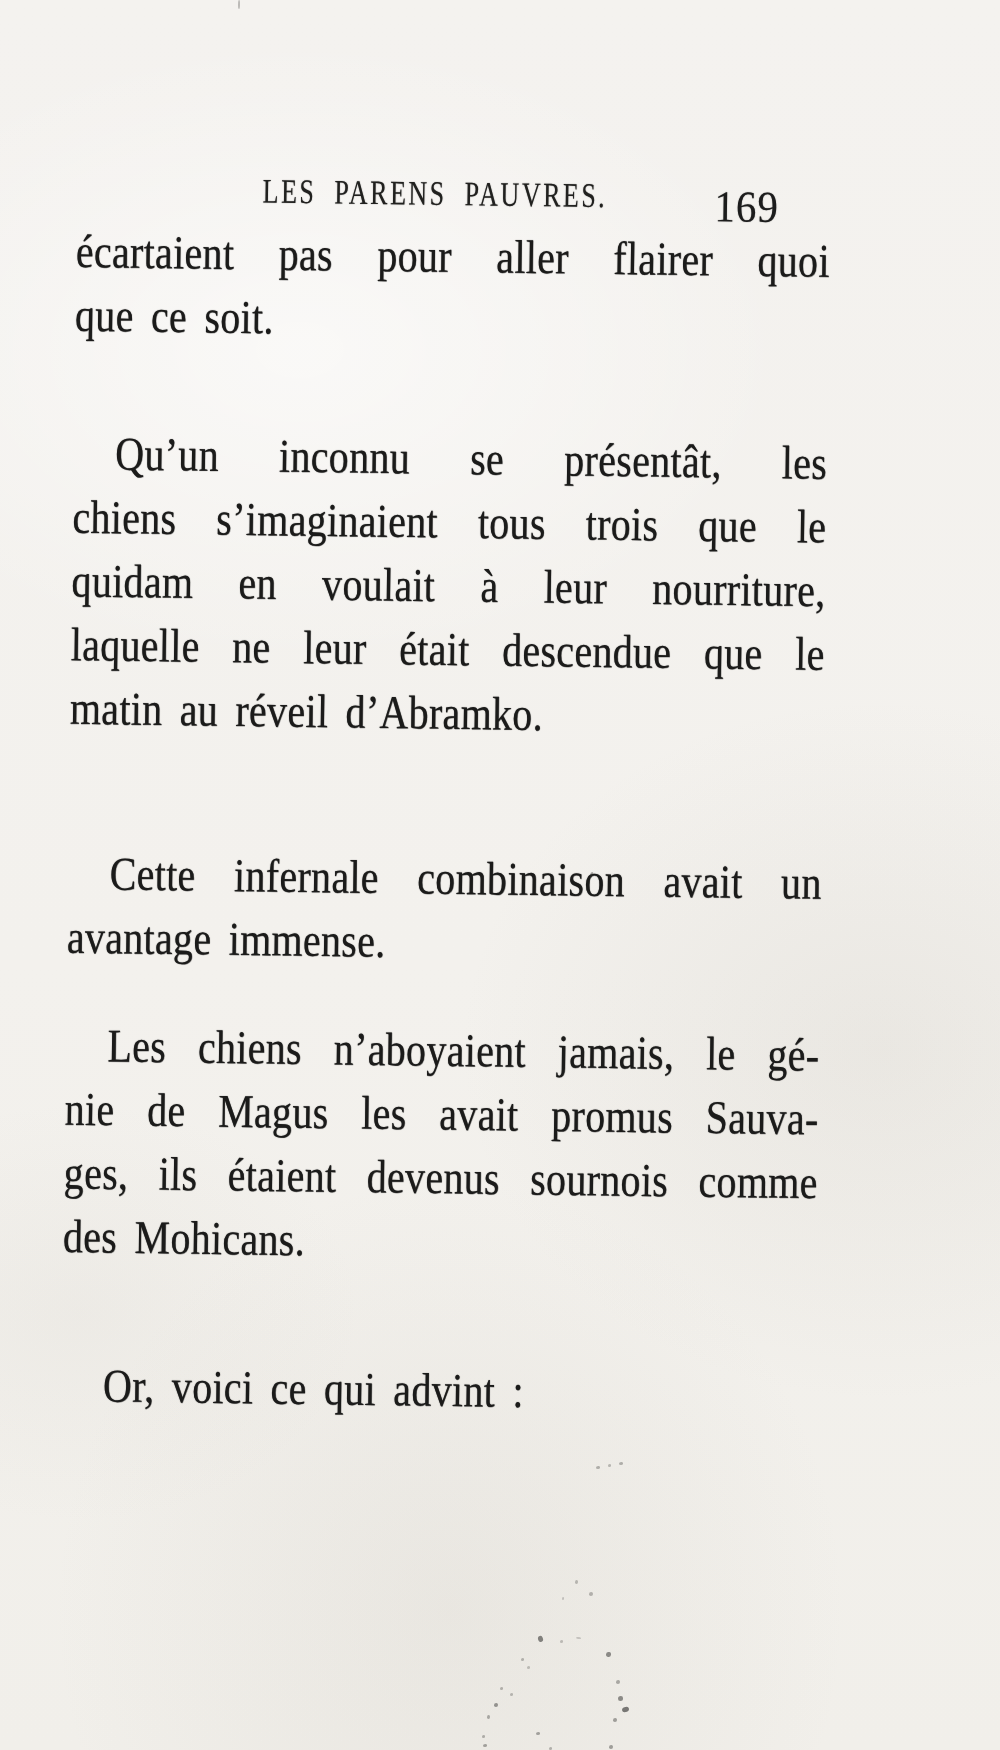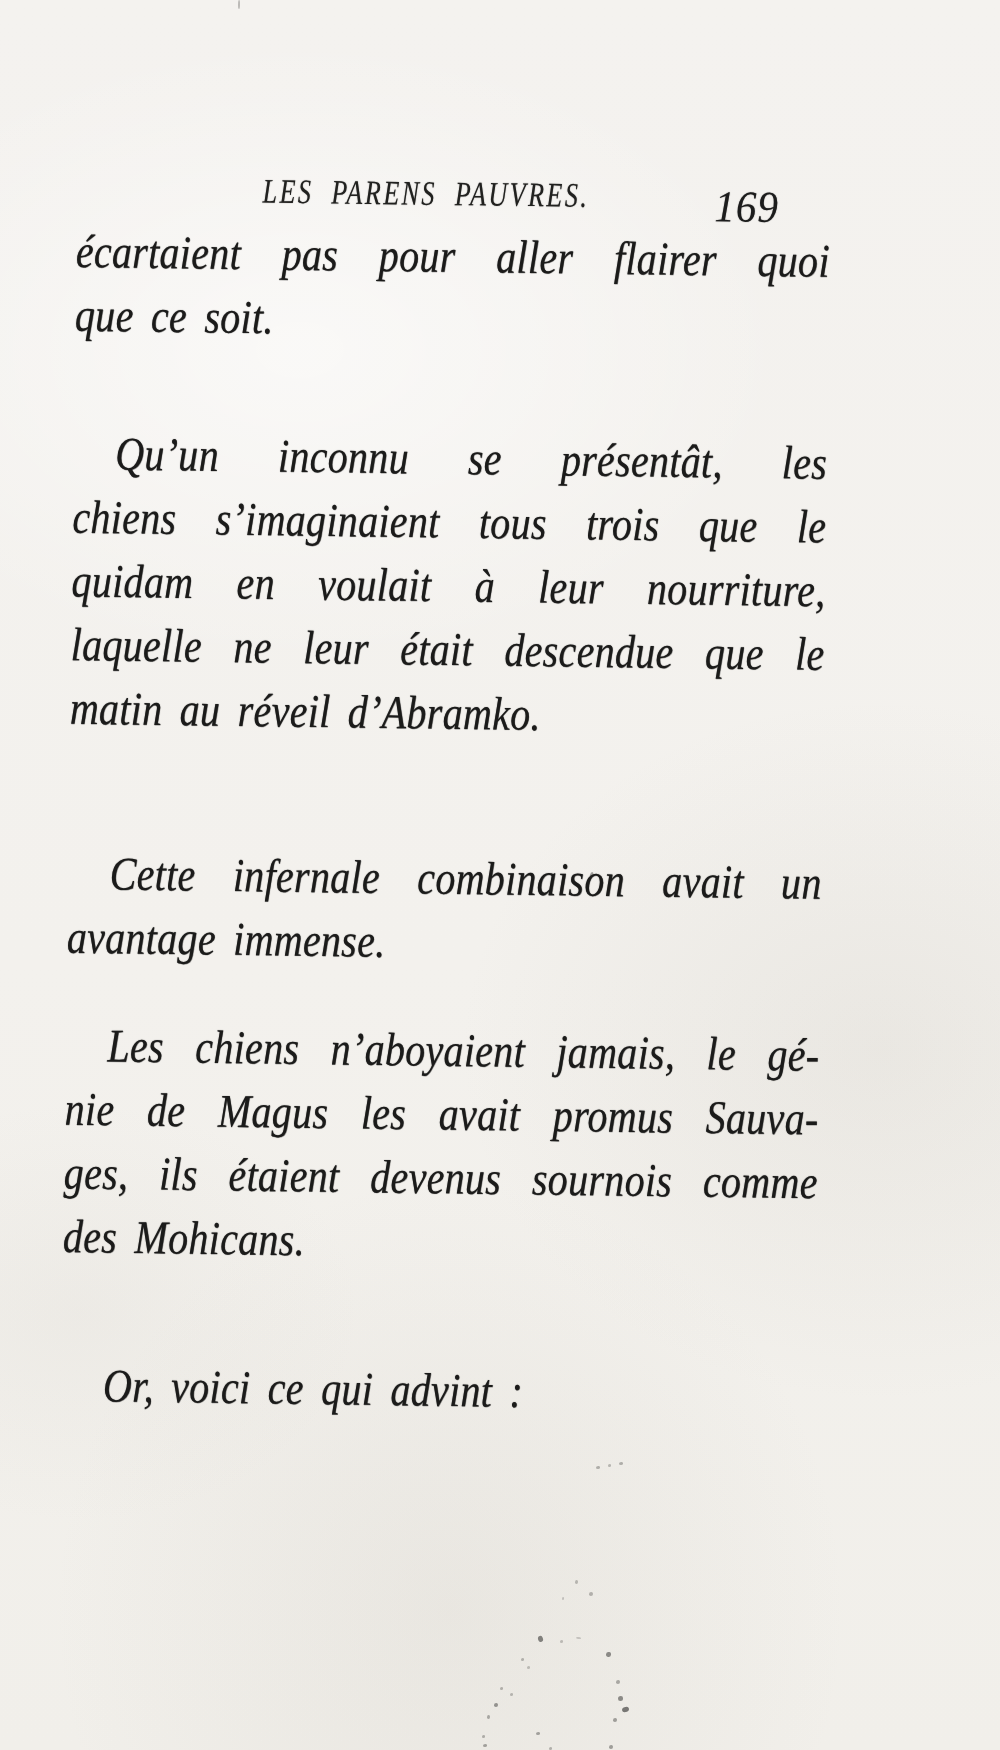--- a/index.html
+++ b/index.html
@@ -16,21 +16,20 @@
     position: relative;
     width: 1000px;
     height: 1750px;
     background:
       radial-gradient(ellipse 700px 450px at 30% 20%, rgba(255,255,255,0.55), rgba(255,255,255,0) 70%),
       radial-gradient(ellipse 600px 500px at 88% 60%, rgba(186,181,170,0.16), rgba(186,181,170,0) 70%),
       radial-gradient(ellipse 550px 600px at 45% 92%, rgba(182,176,165,0.14), rgba(182,176,165,0) 72%),
       radial-gradient(ellipse 400px 300px at 8% 75%, rgba(188,183,173,0.10), rgba(188,183,173,0) 70%),
       linear-gradient(180deg, #f4f2ef 0%, #f3f1ed 55%, #f1efea 100%);
     overflow: hidden;
-    font-style: italic;
   }
   
   .content {
     position: absolute;
     inset: 0;
     transform: rotate(0.75deg);
     transform-origin: 90px 240px;
     color: #1a1a1a;
   }
   .running-header { position: absolute; top: 0; left: 0; width: 100%; }

